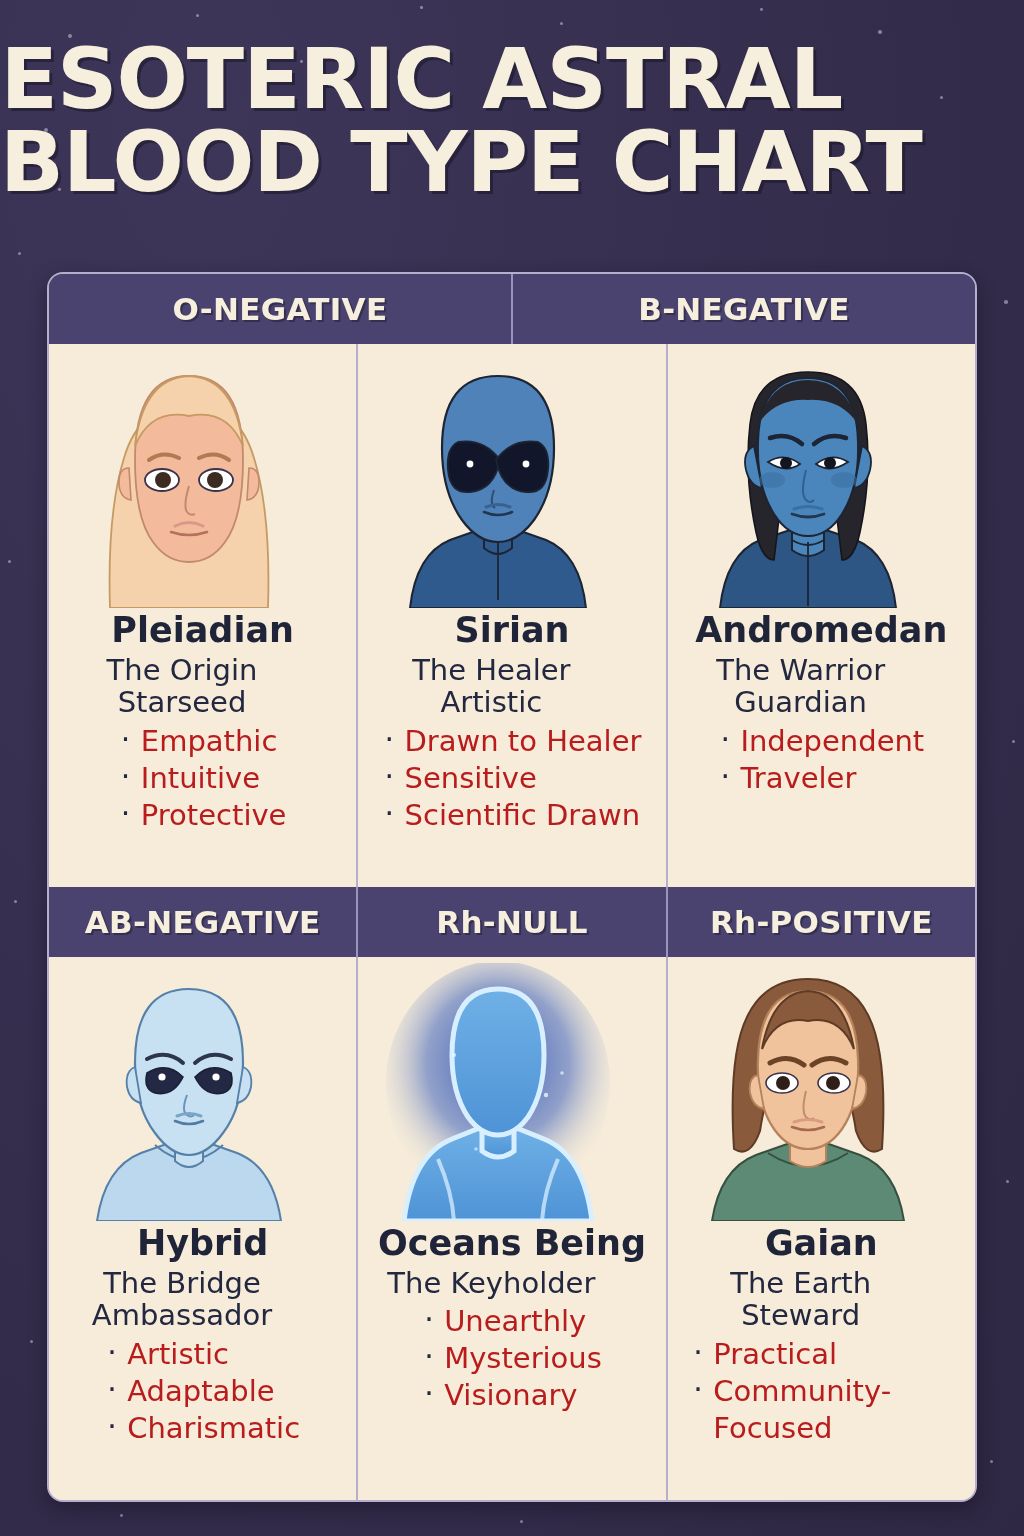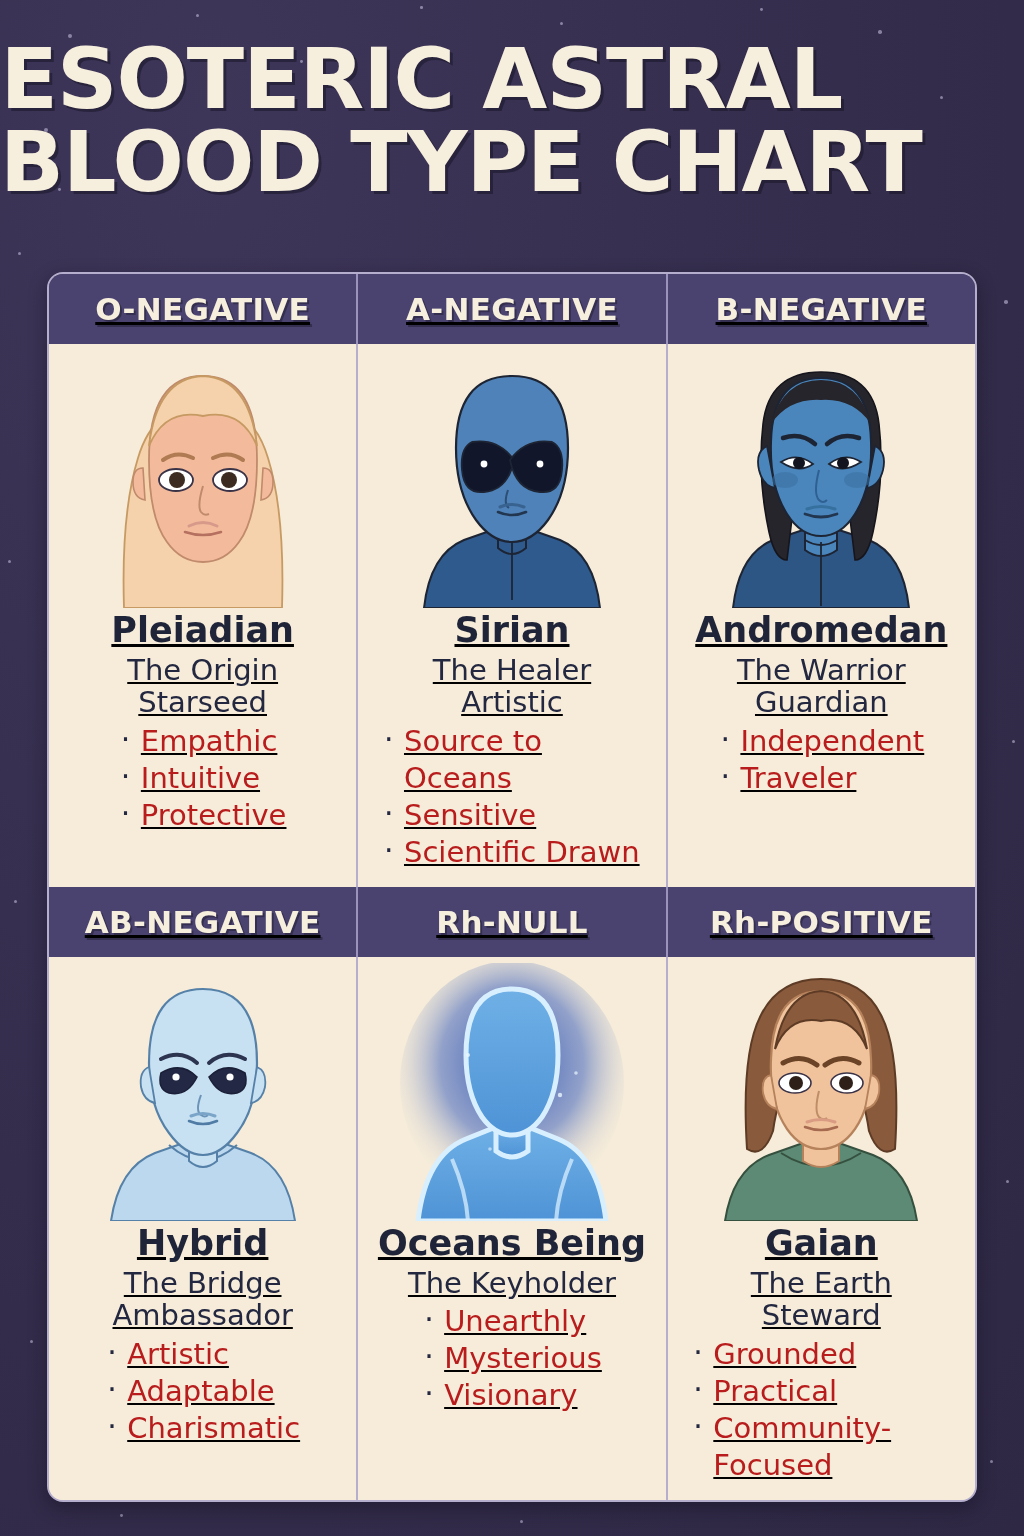--- a/index.html
+++ b/index.html
@@ -61,21 +61,21 @@
     background: #f6ecd9;
     border: 2px solid #b6aecd;
     border-radius: 16px;
     overflow: hidden;
     display: flex;
     flex-direction: column;
     box-shadow: 0 6px 18px rgba(18,14,32,.45);
     z-index: 4;
   }
 
-  .grid-row { display: flex; width: 100%; text-decoration: underline; }
+  .grid-row { display: flex; width: 100%; }
   .row-headers { height: 70px; background: #4a4370; }
   .row-cells   { flex: 1 1 auto; }
 
   .hdr {
     flex: 1 1 0;
     height: 100%;
     background: #4a4370;
     color: #f7efdd;
     font-weight: bold;
     font-size: 31px;
@@ -86,24 +86,23 @@
     border-right: 2px solid #9b93bb;
     text-shadow: 2px 2px 0 rgba(26,22,40,.45);
     white-space: nowrap;
   }
   .hdr:last-child { border-right: none; }
 
   .cell {
     flex: 1 1 0;
     background: #f6ecd9;
     border-right: 2px solid #b6aecd;
-    padding: 6px 8px 16px;
+    padding: 6px 8px 26px;
     display: flex;
     flex-direction: column;
-    align-items: center;
     overflow: hidden;
   }
   .cell:last-child { border-right: none; }
 
   .portrait {
     width: 264px;
     height: 258px;
     flex: 0 0 auto;
     display: block;
   }
@@ -155,21 +154,20 @@
 
   <div class="title-wrap">
     <div class="title-line">ESOTERIC ASTRAL</div>
     <div class="title-line">BLOOD TYPE CHART</div>
   </div>
 
   <div class="chart-card">
 
     <div class="grid-row row-headers">
       <div class="hdr">O-NEGATIVE</div>
-      <div class="hdr">A-NEGATIVE</div>
       <div class="hdr">B-NEGATIVE</div>
     </div>
 
     <div class="grid-row row-cells">
 
       <div class="cell">
         <svg class="portrait" viewBox="0 0 264 258">
           <rect width="264" height="258" fill="#f6ecd9"></rect>
           <path d="M62 258 q4-52 32-66 l38-14 h0 l38 14 q28 14 32 66 z" fill="#fbf7ee" stroke="#6a6f86" stroke-width="1.6"></path>
           <path d="M104 176 h56 v38 q-28 18 -56 0 z" fill="#fbf7ee" stroke="#6a6f86" stroke-width="1.6"></path>
@@ -210,21 +208,21 @@
           <path d="M172 92 q-26-4 -42 18 q6 30 30 32 q20 2 22-22 q2-22 -10-28z" fill="#11162b" stroke="#1d2433" stroke-width="1.8"></path>
           <circle cx="104" cy="114" r="3.4" fill="#ffffff"></circle>
           <circle cx="160" cy="114" r="3.4" fill="#ffffff"></circle>
           <path d="M128 140 q-5 14 1 18" fill="none" stroke="#2d4f76" stroke-width="2"></path>
           <path d="M118 162 q14 6 28 0" fill="none" stroke="#22364f" stroke-width="2.6" stroke-linecap="round"></path>
           <path d="M120 157 q12-5 24 0" fill="none" stroke="#38628f" stroke-width="3" stroke-linecap="round"></path>
         </svg>
         <div class="species">Sirian</div>
         <div class="role">The Healer Artistic</div>
         <ul class="traits">
-          <li>Source to Oceans</li>
+          <li>Drawn to Healer</li>
           <li>Sensitive</li>
           <li>Scientific Drawn</li>
         </ul>
       </div>
 
       <div class="cell">
         <svg class="portrait" viewBox="0 0 264 258">
           <rect width="264" height="258" fill="#f6ecd9"></rect>
           <path d="M44 258 q6-54 40-68 l36-12 h24 l36 12 q34 14 40 68 z" fill="#2d5684" stroke="#1d2433" stroke-width="2"></path>
           <path d="M116 172 h32 v28 q-16 12 -32 0 z" fill="#4a86bc" stroke="#1d2433" stroke-width="2"></path>
@@ -343,21 +341,20 @@
           <ellipse cx="158" cy="120" rx="16" ry="10" fill="#ffffff" stroke="#3a3347" stroke-width="1.6"></ellipse>
           <circle cx="107" cy="120" r="7" fill="#2e2018"></circle>
           <circle cx="157" cy="120" r="7" fill="#2e2018"></circle>
           <path d="M130 128 q-5 20 0 26 q4 4 8 1" fill="none" stroke="#bf8e68" stroke-width="2"></path>
           <path d="M116 164 q16 6 32 0" fill="none" stroke="#a56a4f" stroke-width="2.6" stroke-linecap="round"></path>
           <path d="M118 159 q14-5 28 0" fill="none" stroke="#d99b82" stroke-width="3" stroke-linecap="round"></path>
         </svg>
         <div class="species">Gaian</div>
         <div class="role">The Earth Steward</div>
         <ul class="traits">
-          <li>Grounded</li>
           <li>Practical</li>
           <li>Community-Focused</li>
         </ul>
       </div>
     </div>
 
   </div>
 <div class="star" style="left: 68px; top: 34px; width: 4px; height: 4px;"></div>
     <div class="star" style="left: 196px; top: 14px; width: 3px; height: 3px;"></div>
     <div class="star" style="left: 300px; top: 60px; width: 2.8px; height: 2.8px;"></div>

